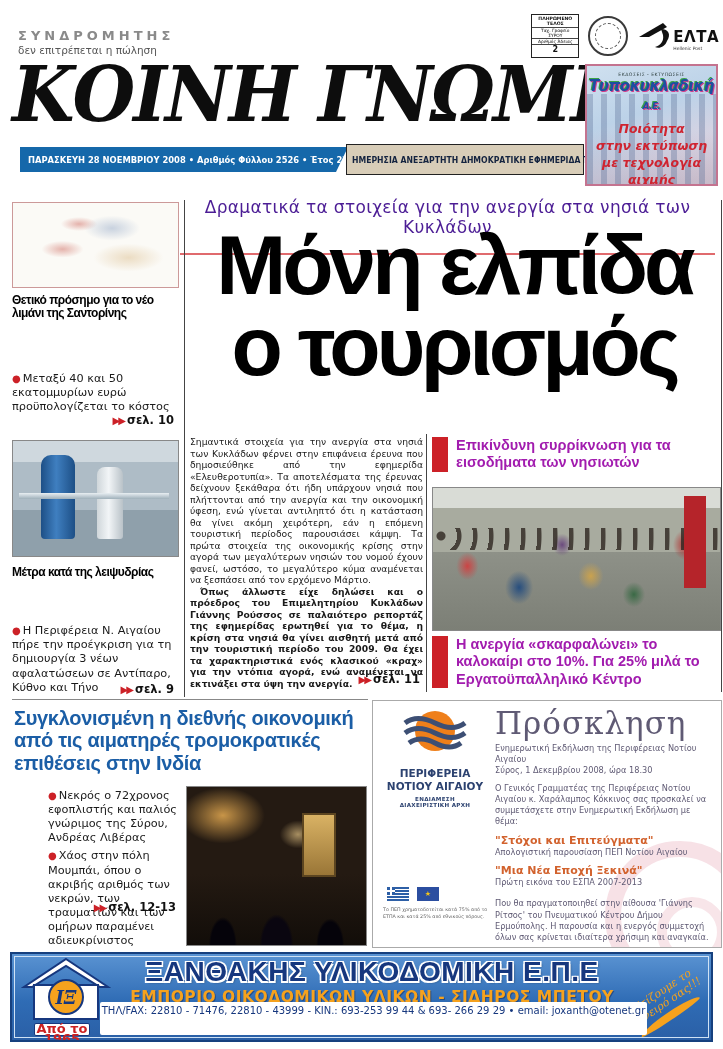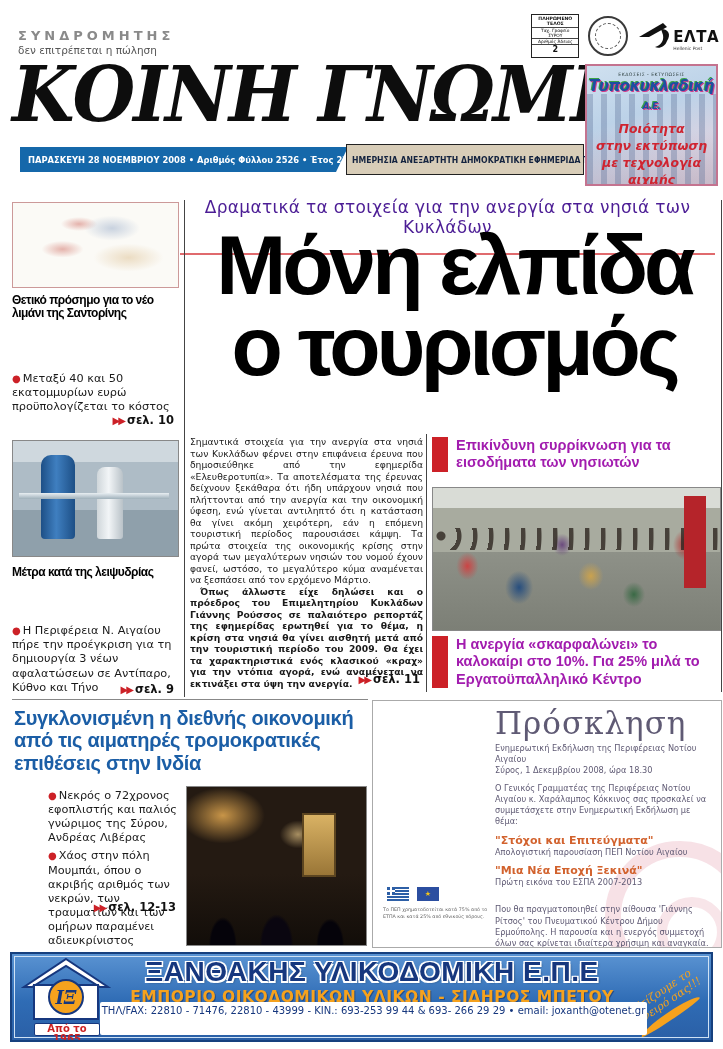--- a/index.html
+++ b/index.html
@@ -151,30 +151,30 @@
       linear-gradient(90deg, rgba(0,0,0,0) 0 3px, #fff 3px 5px, rgba(0,0,0,0) 5px),
       linear-gradient(180deg, rgba(0,0,0,0) 0 3px, #fff 3px 5px, rgba(0,0,0,0) 5px), #2d5fa6; }
   .flag-eu { width:22px; height:14px; background:#2b4ea0; color:#f5c518; font-size:7px; line-height:14px; text-align:center; }
   .funding { position:absolute; left:10px; top:206px; width:108px; font-size:4.8px; color:#666; line-height:1.4; }
   .inv-right { position:absolute; left:122px; top:4px; width:220px; color:#5f5a74; }
   .inv-title { font-family:"DejaVu Serif", serif; font-size:31px; letter-spacing:1px; color:#5f5a74; }
   .inv-sub { font-size:8.2px; line-height:1.35; margin-top:2px; }
   .inv-intro { font-size:8.2px; line-height:1.35; margin-top:7px; }
   .topic-t { font-size:11px; font-weight:bold; color:#d2622d; margin-top:7px; }
   .topic-s { font-size:8.2px; }
-  .inv-venue { font-size:8.2px; line-height:1.35; margin-top:17px; }
+  .inv-venue { font-size:8.2px; line-height:1.35; margin-top:11px; }
   .inv-sign { font-size:9px; font-weight:bold; margin-top:7px; line-height:1.4; letter-spacing:.3px; }
 
   
   .banner { left:10px; top:952px; width:703px; height:90px; border:2px solid #16407e;
     background:linear-gradient(180deg,#5a93d2 0%, #2f6cb5 55%, #2a5fa6 100%); overflow:hidden; }
   .banner-inner { position:absolute; inset:2px; border:1px solid #cfe2f5; }
   .b-logo { position:absolute; left:8px; top:3px; width:92px; height:66px; }
-  .b-ribbon { position:absolute; left:14px; top:66px; width:66px; height:13px; background:#fff; border:1.5px solid #16377e;
-    font-size:10px; font-weight:bold; color:#c22; text-align:center; line-height:10px; border-radius:2px; }
+  .b-ribbon { position:absolute; left:14px; top:66px; width:56px; height:13px; background:#fff; border:1.5px solid #16377e;
+    font-size:13px; font-weight:bold; color:#c22; text-align:center; line-height:10px; border-radius:2px; }
   .b-text { position:absolute; left:100px; top:2px; width:520px; text-align:center; }
   .b-company { font-family:"Liberation Sans","DejaVu Sans",sans-serif; font-size:28px; font-weight:bold; letter-spacing:0.5px; color:#16377e; white-space:nowrap;
     text-shadow:-1.5px -1.5px 0 #fff, 1.5px -1.5px 0 #fff, -1.5px 1.5px 0 #fff, 1.5px 1.5px 0 #fff, 2px 2px 2px rgba(0,0,0,.35); }
   .b-line2 { font-size:15.5px; font-weight:bold; color:#f6a21d; letter-spacing:0.5px; white-space:nowrap; text-shadow:1px 1px 0 rgba(20,40,90,.5); }
   .b-line3 { font-size:15.5px; font-weight:bold; color:#1c3f8c; letter-spacing:6px; text-shadow:1px 1px 0 rgba(255,255,255,.5); }
   .b-slogan { position:absolute; right:2px; top:30px; width:86px; transform:rotate(-34deg); color:#f6a21d;
     font-family:"DejaVu Serif", serif; font-style:italic; font-size:11px; line-height:1.1; text-align:center; }
   .b-swoosh { position:absolute; right:6px; top:58px; width:70px; height:8px; background:#f6a21d; border-radius:50% 50% 50% 50%/70% 70% 30% 30%; transform:rotate(-34deg); }
   .b-contact { position:absolute; left:88px; right:64px; bottom:5px; height:33px; background:#fff; border-radius:2px;
     font-size:10px; font-weight:normal; color:#16377e; text-align:center; line-height:17px; white-space:nowrap; }
@@ -294,20 +294,36 @@
     <span class="arr">▶▶</span><span>σελ. 12-13</span>
   </div>
   <div class="abs ph mumbai">
     <div class="door"></div>
       <div class="sil"></div>
   </div>
 
   <div class="abs invite">
     <div class="wm"></div>
     <div class="wm2"></div>
+    <div class="pna">
+      <svg width="72" height="52" viewBox="0 0 72 52">
+        <circle cx="36" cy="24" r="20" fill="#ef7f1a"></circle>
+        <path d="M6 16 q12 -9 30 0 t30 0" stroke="#3d4f74" stroke-width="5" fill="none"></path>
+        <path d="M6 26 q12 -9 30 0 t30 0" stroke="#3d4f74" stroke-width="5" fill="none"></path>
+        <path d="M10 36 q11 -8 26 0 t26 0" stroke="#3d4f74" stroke-width="5" fill="none"></path>
+      </svg>
+      <div class="name">
+        <div>ΠΕΡΙΦΕΡΕΙΑ</div>
+        <div>ΝΟΤΙΟΥ ΑΙΓΑΙΟΥ</div>
+      </div>
+      <div class="sub">
+        <div>ΕΝΔΙΑΜΕΣΗ</div>
+        <div>ΔΙΑΧΕΙΡΙΣΤΙΚΗ ΑΡΧΗ</div>
+      </div>
+    </div>
     <div class="flags">
       <div class="flag-gr">
           <div class="canton"></div>
         </div>
       <div class="flag-eu"><span>★</span></div>
     </div>
     <div class="funding">Το ΠΕΠ χρηματοδοτείται κατά 75% από το ΕΤΠΑ και κατά 25% από εθνικούς πόρους.</div>
 
     <div class="inv-right">
       <div class="inv-title">Πρόσκληση</div>

